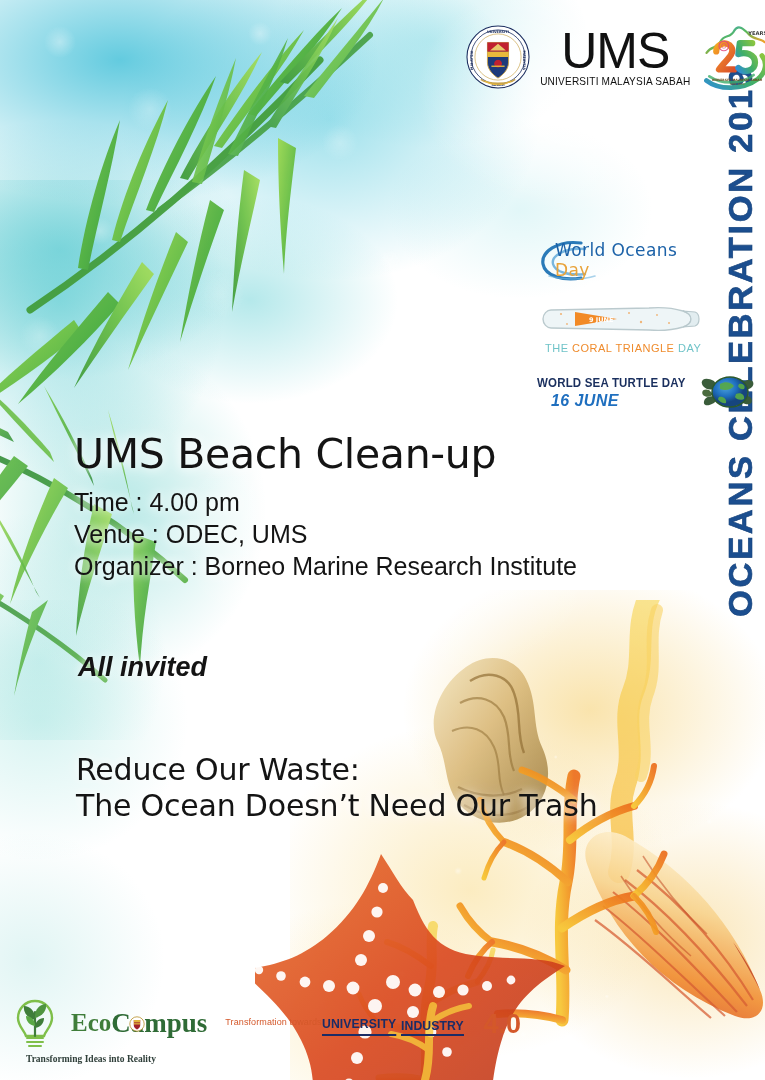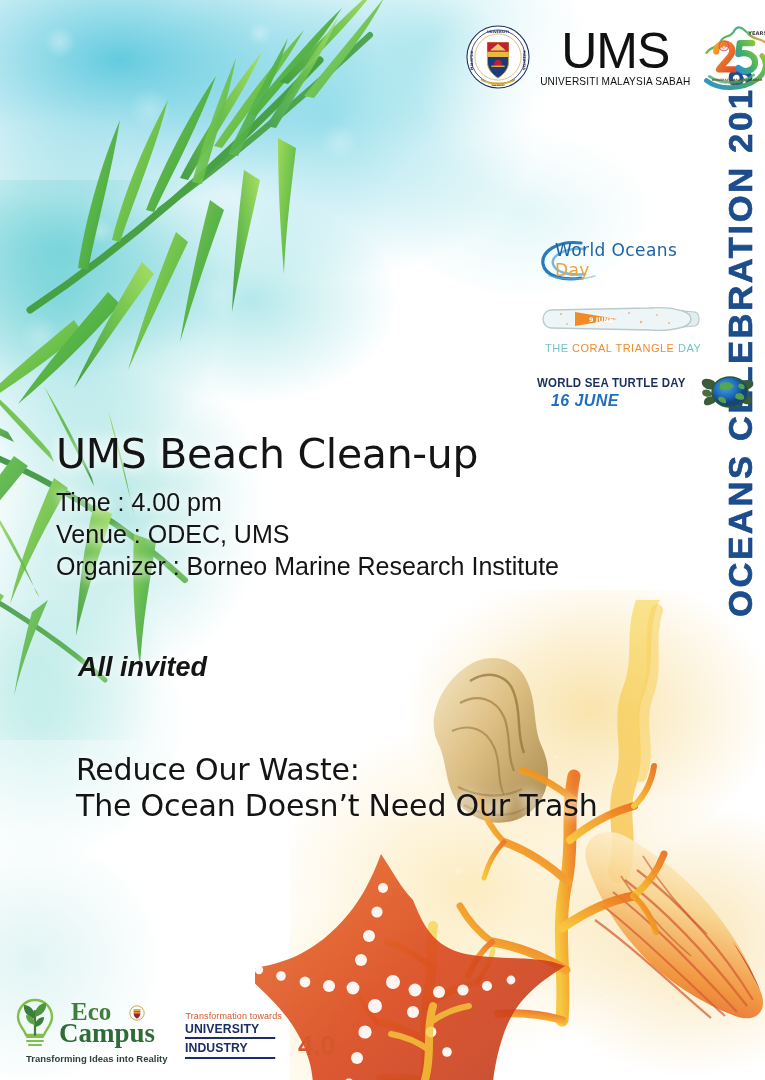--- a/index.html
+++ b/index.html
@@ -215,21 +215,21 @@
     color: #1f6fbf;
     letter-spacing: 0.4px;
     margin-top: 2px;
     margin-left: 14px;
   }
   .wstd-turtle { width: 56px; height: 46px; flex: none; }
 
   
   #main-text {
     position: absolute;
-    left: 56px; top: 432px;
+    left: 74px; top: 432px;
     width: 650px;
     z-index: 8;
   }
   #event-title {
     font-family: "DejaVu Sans", sans-serif;
     font-weight: 400;
     font-size: 41px;
     color: #141414;
     letter-spacing: -0.3px;
     line-height: 1.08;
@@ -277,47 +277,47 @@
     position: absolute;
     left: 14px; bottom: 16px;
     display: flex;
     align-items: flex-start;
     gap: 18px;
     z-index: 9;
   }
   .eco-block { display: flex; flex-direction: column; }
   .eco-main { display: flex; align-items: center; gap: 3px; }
   .eco-bulb { width: 42px; height: 52px; flex: none; }
-  .eco-words { display: flex; flex-direction: column; line-height: 0.86; position: relative; justify-content: flex-end; }
+  .eco-words { display: flex; flex-direction: row; line-height: 0.86; position: relative; justify-content: flex-end; }
   .eco-eco {
     font-family: "Liberation Serif", serif;
     font-weight: 700;
     font-size: 25px;
     color: #3f7d3a;
     margin-left: 12px;
   }
   .eco-campus {
     font-family: "Liberation Serif", serif;
     font-weight: 700;
     font-size: 27px;
     color: #2f6b36;
   }
   .eco-seal { width: 16px; height: 16px; position: absolute; left: 70px; top: 4px; }
   .eco-tagline {
-    font-family: Liberation Sans, sans-serif;
+    font-family: Liberation Serif, serif;
     font-size: 9.5px;
     font-weight: 700;
     color: #2f3f3a;
     margin-top: 4px;
     margin-left: 12px;
     white-space: nowrap;
   }
 
   .u40-block { display: flex; align-items: flex-end; gap: 1px; margin-top: 14px; }
-  .u40-left { display: flex; flex-direction: column; }
+  .u40-left { display: flex; flex-direction: row; }
   .u40-top {
     font-family: "Liberation Sans", sans-serif;
     font-size: 9px;
     color: #d4582a;
     letter-spacing: 0.1px;
     margin-bottom: 1px;
     white-space: nowrap;
   }
   .u40-uni, .u40-ind {
     font-family: "Liberation Sans Narrow", "Liberation Sans", sans-serif;

